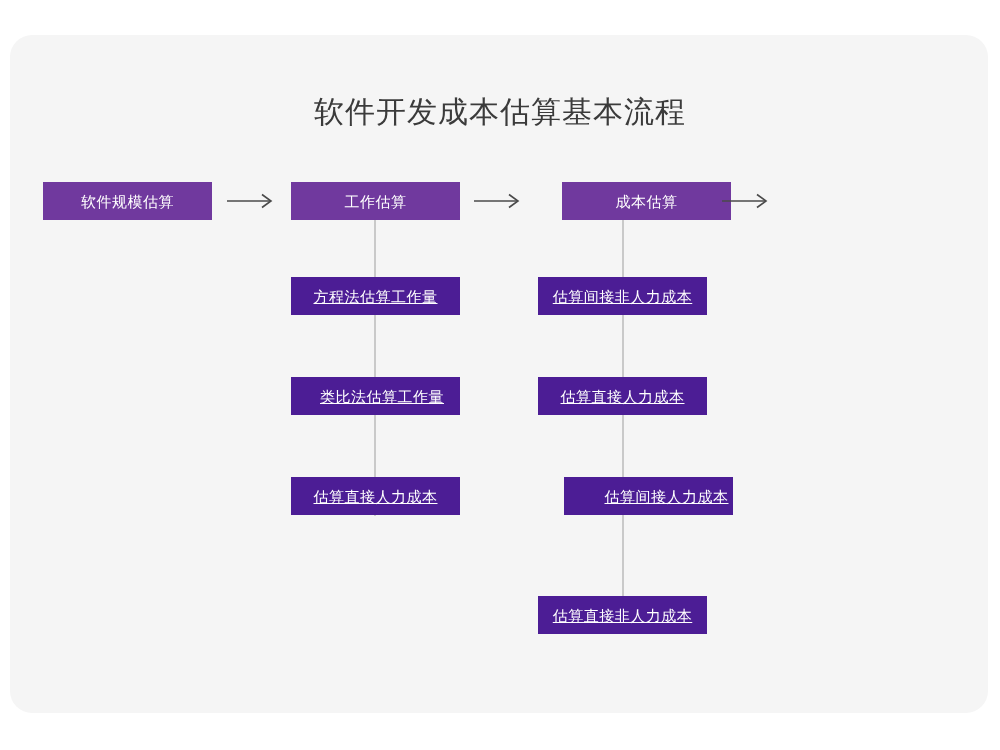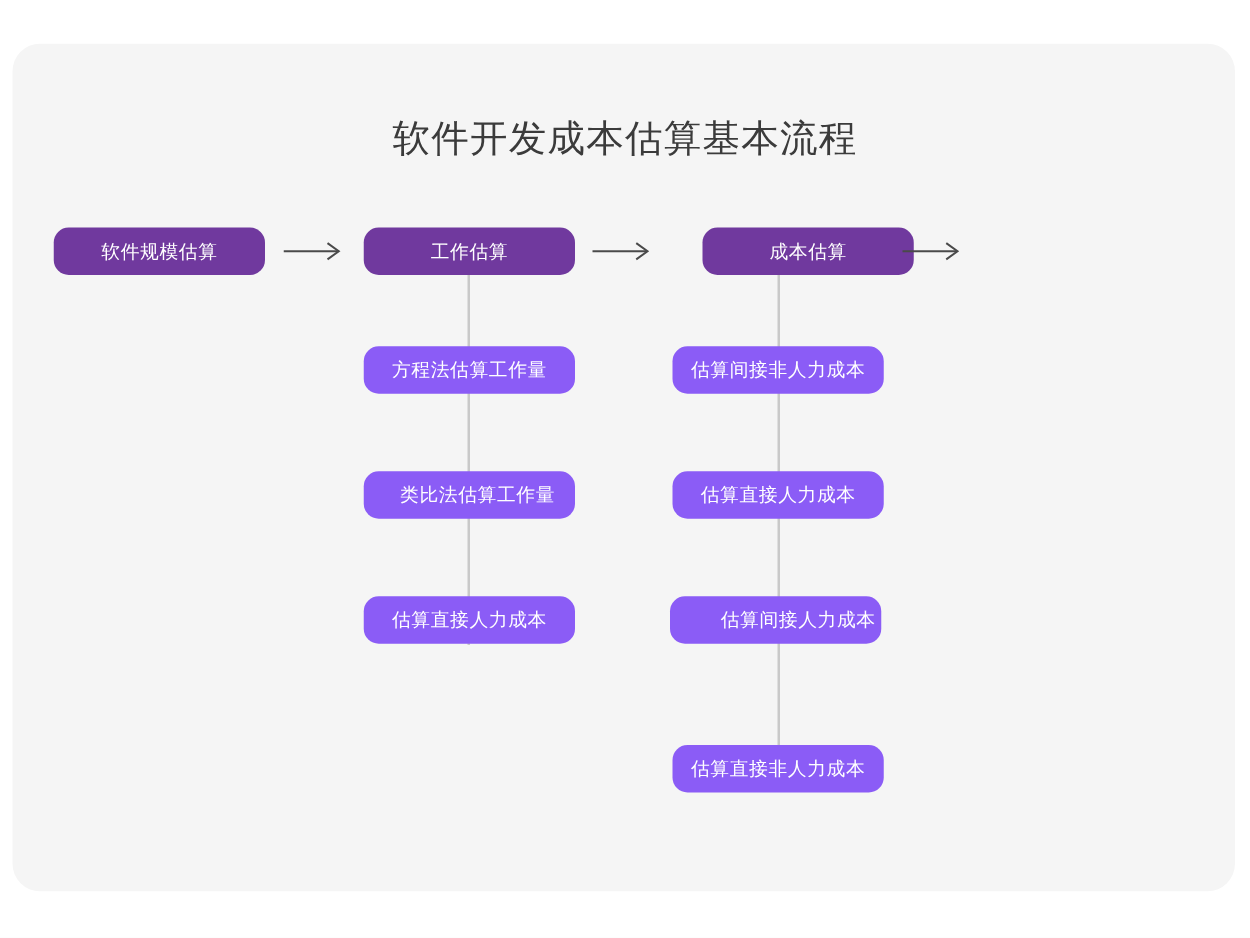--- a/index.html
+++ b/index.html
@@ -51,37 +51,38 @@
     width: 2px;
     background: #c9c9c9;
   }
 
   
   .node {
     position: absolute;
     box-sizing: border-box;
     height: 38px;
     width: 169px;
-    border-radius: 12px;
+    border-radius: 0;
     display: flex;
     align-items: center;
     justify-content: center;
     font-size: 15px;
     line-height: 1;
     color: #ffffff;
     white-space: nowrap;
     letter-spacing: 0.5px;
   }
 
   .node.primary {
     background: #70399e;
   }
 
   .node.secondary {
-    background: #8b5cf6;
+    background: #4c1d95;
+    text-decoration: underline;
   }
 
   
   .arrow {
     position: absolute;
     width: 60px;
     height: 38px;
     display: flex;
     align-items: center;
     justify-content: center;
@@ -136,17 +137,17 @@
   <div class="node secondary" style="left:291px; top:277px;">方程法估算工作量</div>
 
   <div class="node secondary" style="left:291px; top:377px;padding-left:13px;">类比法估算工作量</div>
 
   <div class="node secondary" style="left:291px; top:477px;">估算直接人力成本</div>
 
   <div class="node secondary" style="left:538px; top:277px;">估算间接非人力成本</div>
 
   <div class="node secondary" style="left:538px; top:377px;">估算直接人力成本</div>
 
-  <div class="node secondary" style="left:536px; top:477px;padding-left:36px;">估算间接人力成本</div>
+  <div class="node secondary" style="left:564px; top:477px;padding-left:36px;">估算间接人力成本</div>
 
   <div class="node secondary" style="left:538px; top:596px;">估算直接非人力成本</div>
 
 </div>
 
 </body></html>

